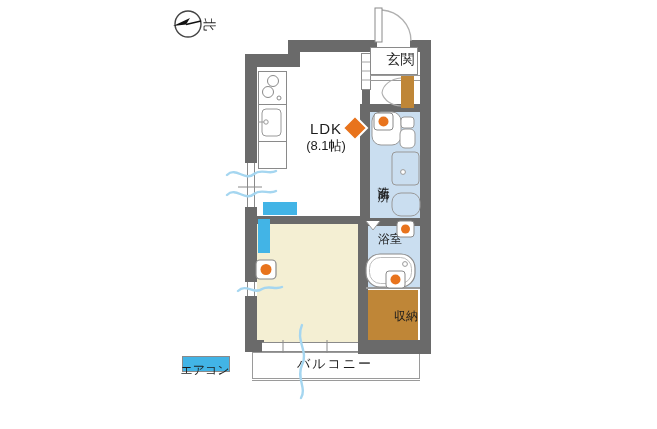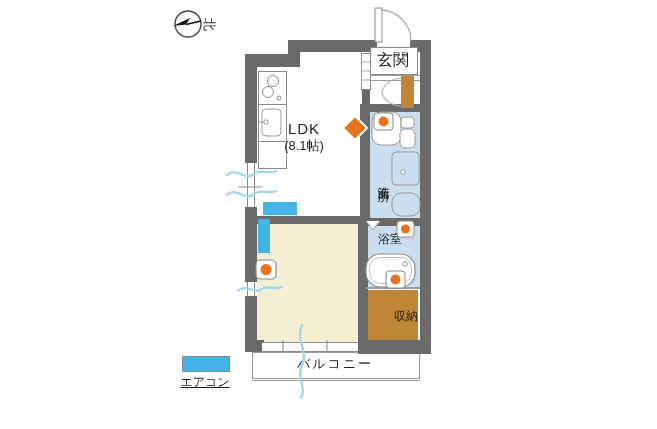--- a/index.html
+++ b/index.html
@@ -70,24 +70,24 @@
   <div class="abs" style="left:401px;top:76px;width:13px;height:32px;background:#bf8637;z-index:3;"></div>
 
   <div class="boxline" style="left:258px;top:71px;width:27px;height:33px;"></div>
   <div class="boxline" style="left:258px;top:104px;width:27px;height:37px;"></div>
   <div class="boxline" style="left:258px;top:141px;width:27px;height:26px;"></div>
 
   <div class="ac" style="left:263px;top:202px;width:34px;height:13px;"></div>
   <div class="ac" style="left:258px;top:219px;width:12px;height:34px;"></div>
 
   <div class="legend-swatch" style="left:182px;top:356px;width:46px;height:14px;"></div>
-  <div class="label" style="left:170px;top:374px;width:70px;height:16px;text-decoration:underline;">エアコン</div>
+  <div class="label" style="left:170px;top:362px;width:70px;height:16px;">エアコン</div>
 
-  <div class="label" style="left:370px;top:47px;width:46px;height:26px;font-size:16px;text-align:center;">玄関</div>
-  <div class="label col" style="left:259px;top:116px;width:90px;height:42px;">
+  <div class="label" style="left:370px;top:47px;width:61px;height:26px;font-size:14px;text-align:center;">玄関</div>
+  <div class="label col" style="left:281px;top:116px;width:90px;height:42px;">
     <span style="font-size:15px;letter-spacing:1px;">LDK</span>
     <span style="font-size:13px;">(8.1帖)</span>
   </div>
   <div class="label vtext" style="left:371px;top:148px;width:24px;height:64px;">洗面所</div>
   <div class="label" style="left:368px;top:232px;width:44px;height:15px;">浴室</div>
   <div class="label" style="left:368px;top:309px;width:50px;height:15px;padding-left:13px;">収納</div>
   <div class="label" style="left:252px;top:352px;width:166px;height:25px;font-size:13px;letter-spacing:2px;">バルコニー</div>
 
   <svg class="overlay" width="657" height="429" viewBox="0 0 657 429">
 

